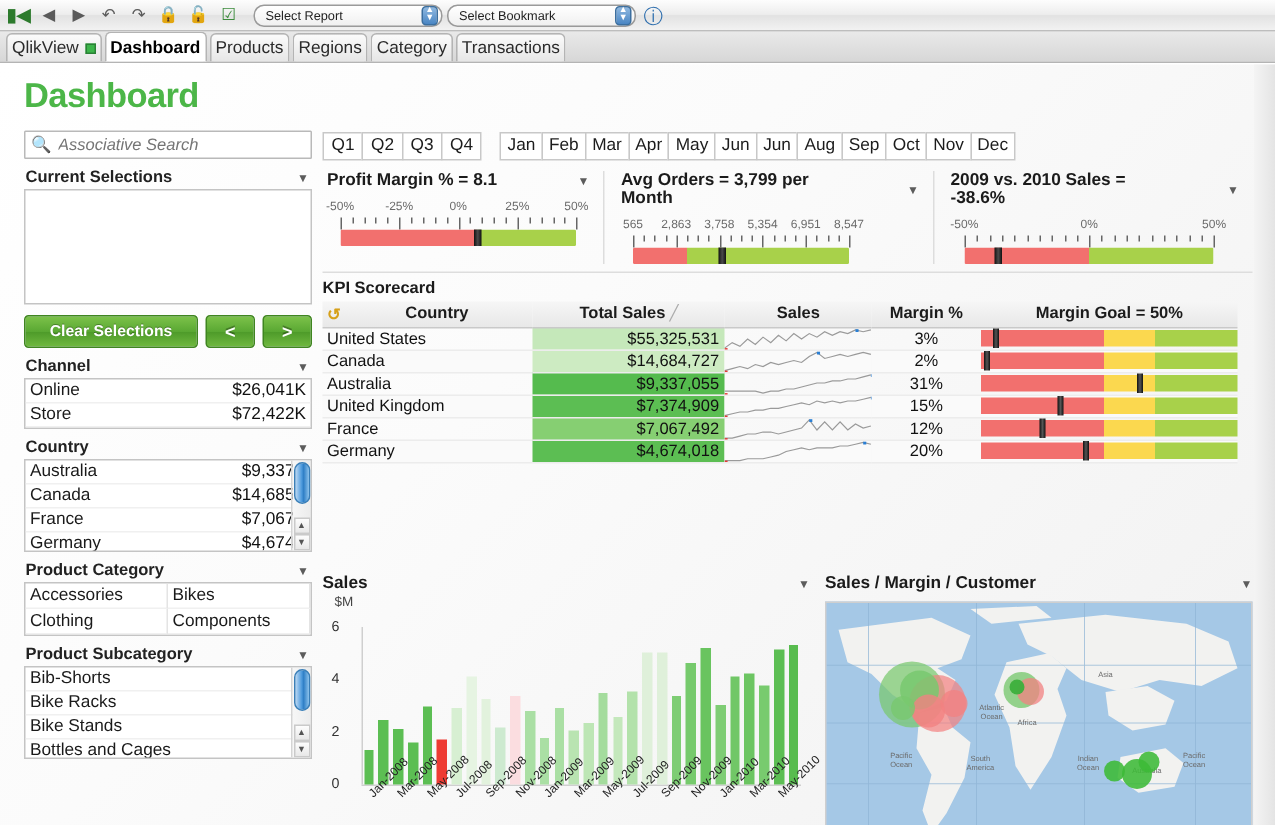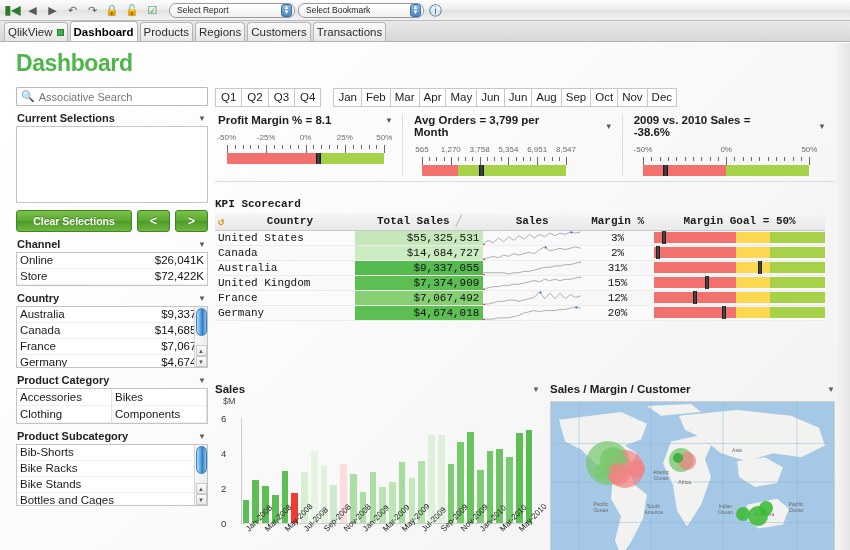--- a/index.html
+++ b/index.html
@@ -90,21 +90,21 @@
     width: 192px; height: 460px;
   }
   .search-box {
     height: 19px; border: 1px solid #b9b9b9; background: #fff;
     display: flex; align-items: center; padding: 0 4px; gap: 4px;
     border-radius: 1px;
   }
   .search-box .mag { font-size: 11px; color: #c9a227; }
   .search-box input {
     border: none; outline: none; flex: 1;
-    font-size: 11px; color: #9b9b9b;
+    font-size: 11px; font-style: italic; color: #9b9b9b;
     font-family: "Liberation Sans", sans-serif; background: transparent;
   }
   .lb-head {
     display: flex; justify-content: space-between; align-items: center;
     font-size: 11px; font-weight: bold; color: #222;
     padding: 6px 2px 2px 1px;
   }
   .caret { color: #5c5c5c; font-size: 8px; }
   .lb-body {
     background: #fff; border: 1px solid #c4c4c4;
@@ -194,21 +194,21 @@
     border-radius: 1px; overflow: hidden;
   }
   .gbar .seg { height: 100%; }
   .gneedle {
     position: absolute; top: -2px; width: 5px; height: 15px;
     background: linear-gradient(to right,#111,#4a4a4a,#111);
     border-radius: 1px;
   }
 
   
-  #kpi { margin-top: 16px; font-family: Liberation Mono, monospace; }
+  #kpi { margin-top: 4px; }
   .kpi-title { font-size: 11px; font-weight: bold; color: #1b1b1b; margin-bottom: 3px; }
   .kpi-table { width: 610px; border-collapse: collapse; }
   .kpi-table th {
     background: linear-gradient(to bottom,#f6f6f6,#e8e8e8);
     border-bottom: 1px solid #c9c9c9;
     font-size: 11px; font-weight: bold; color: #1b1b1b;
     height: 17px; text-align: center;
   }
   .kpi-table td {
     font-size: 11px; color: #111; height: 15px;
@@ -293,21 +293,21 @@
     <div class="tab active">
       <span>Dashboard</span>
     </div>
     <div class="tab">
       <span>Products</span>
     </div>
     <div class="tab">
       <span>Regions</span>
     </div>
     <div class="tab">
-      <span>Customers</span>
+      <span>Category</span>
     </div>
     <div class="tab">
       <span>Transactions</span>
     </div>
   </div>
 
 <div id="page">
 
   <div id="pagetitle">Dashboard</div>
 
@@ -478,21 +478,21 @@
             <div class="gneedle" style="left: calc(58.1% - 2px);"></div>
           </div>
         </div>
         <div class="gauge">
           <div class="gtitle">
             <span>Avg Orders = 3,799 per Month</span>
             <span class="caret">▼</span>
           </div>
           <div class="gscale" style="width: 160px;">
             <div class="lbl" style="left: 5%;">565</div>
-            <div class="lbl" style="left: 23%;">1,270</div>
+            <div class="lbl" style="left: 23%;">2,863</div>
             <div class="lbl" style="left: 41%;">3,758</div>
             <div class="lbl" style="left: 59%;">5,354</div>
             <div class="lbl" style="left: 77%;">6,951</div>
             <div class="lbl" style="left: 95%;">8,547</div>
           </div>
           <div class="gticks" style="width: 160px;">
             <i style="left: 5%; height: 8px;"></i>
             <i style="left: 9.5%; height: 4px;"></i>
             <i style="left: 14%; height: 4px;"></i>
             <i style="left: 18.5%; height: 4px;"></i>

